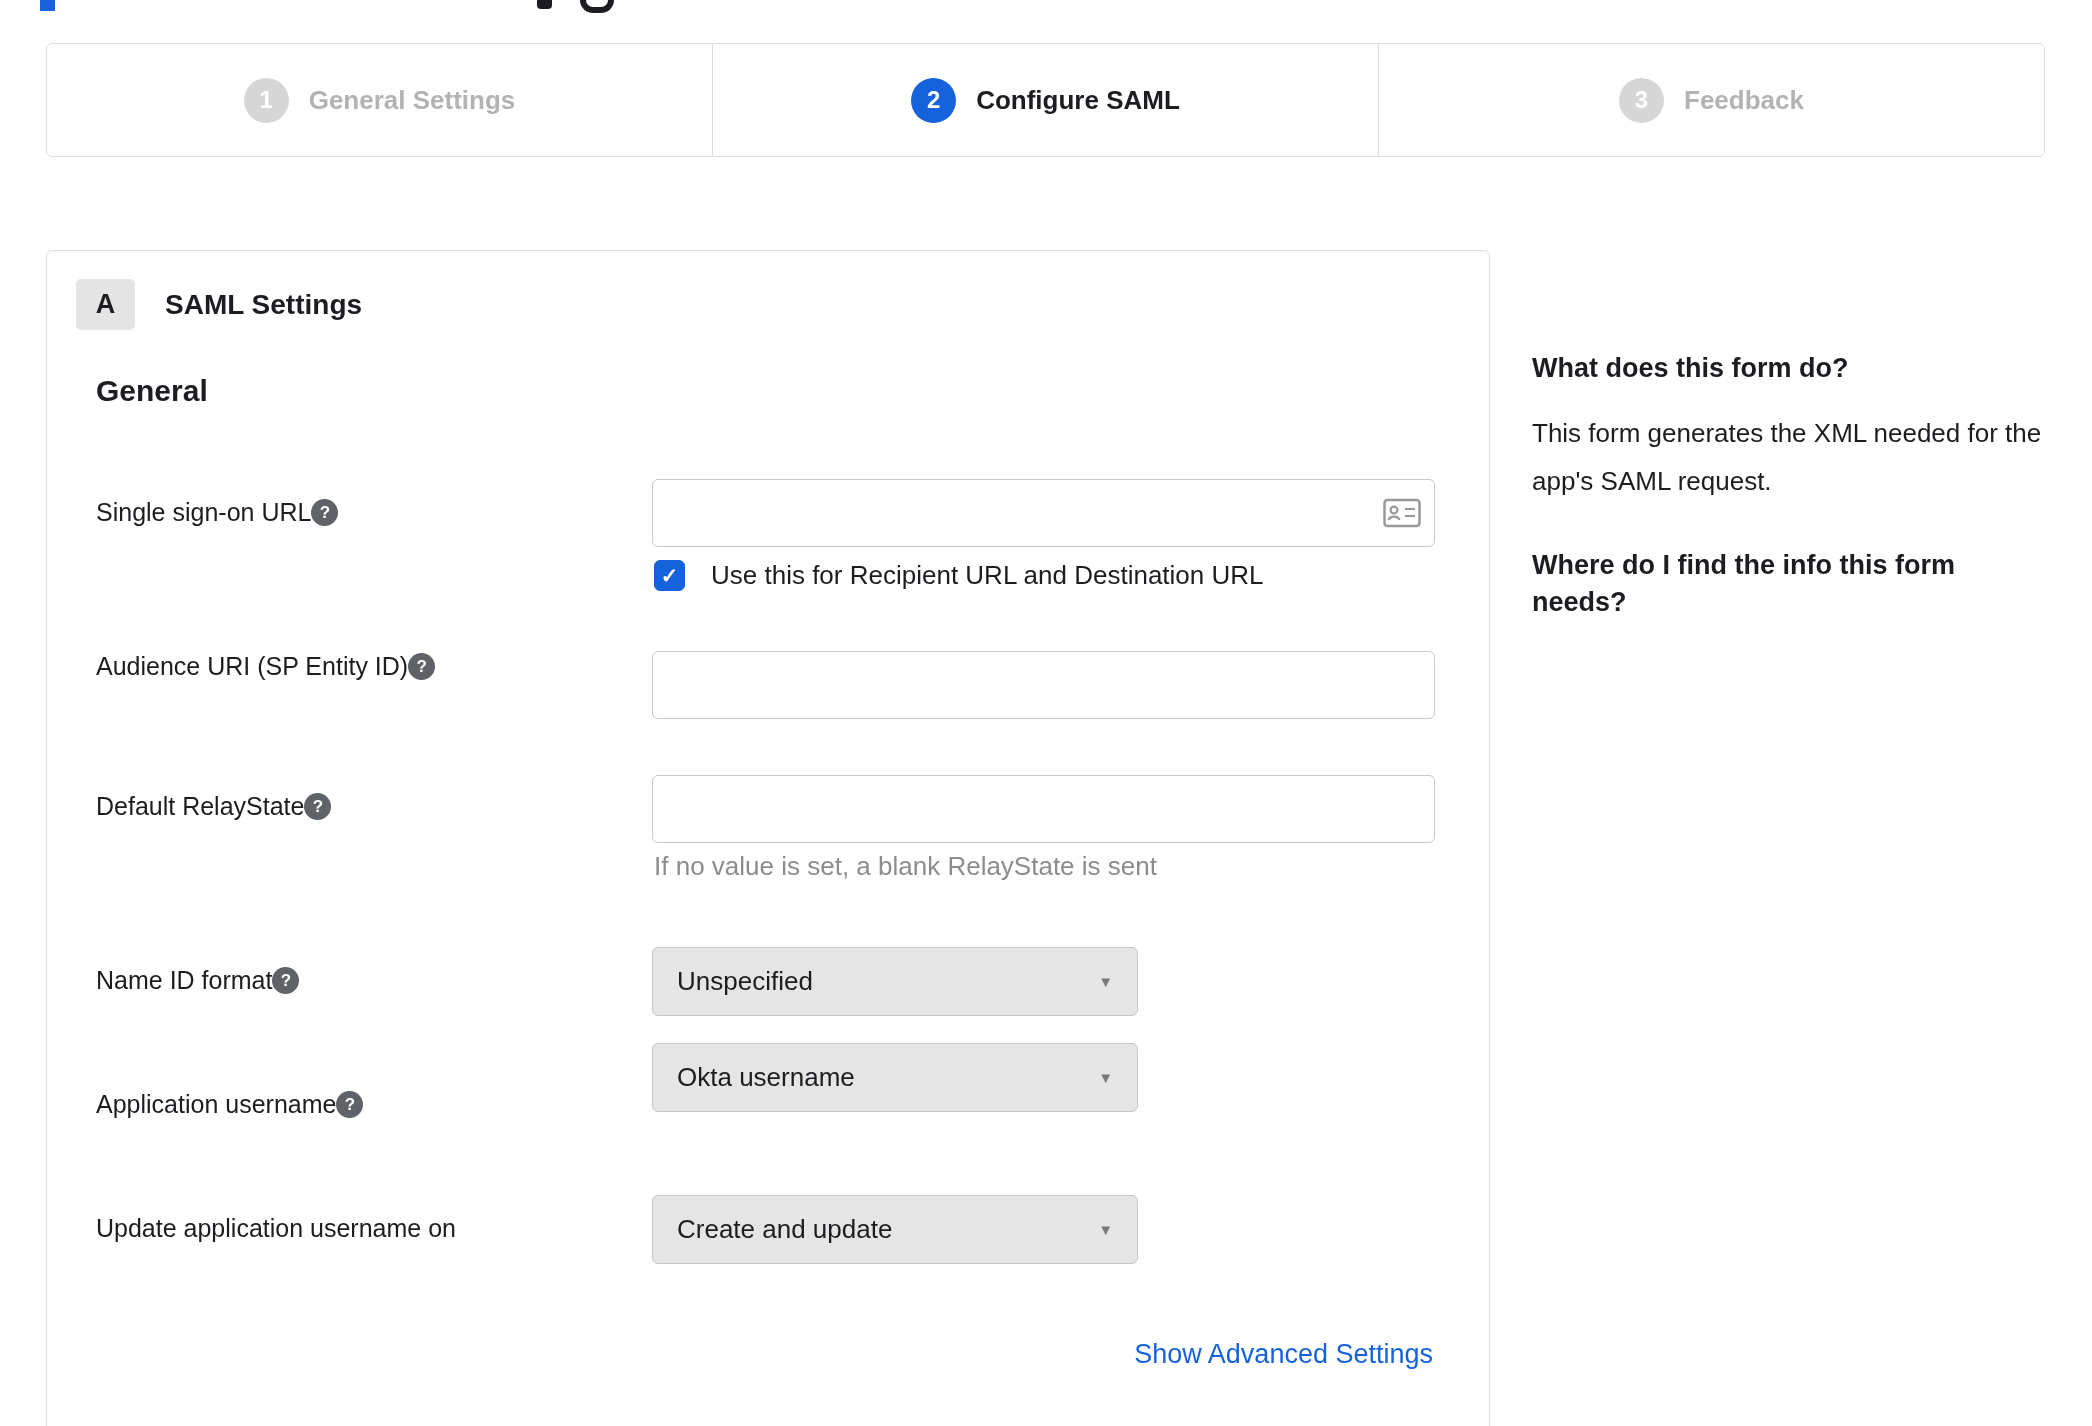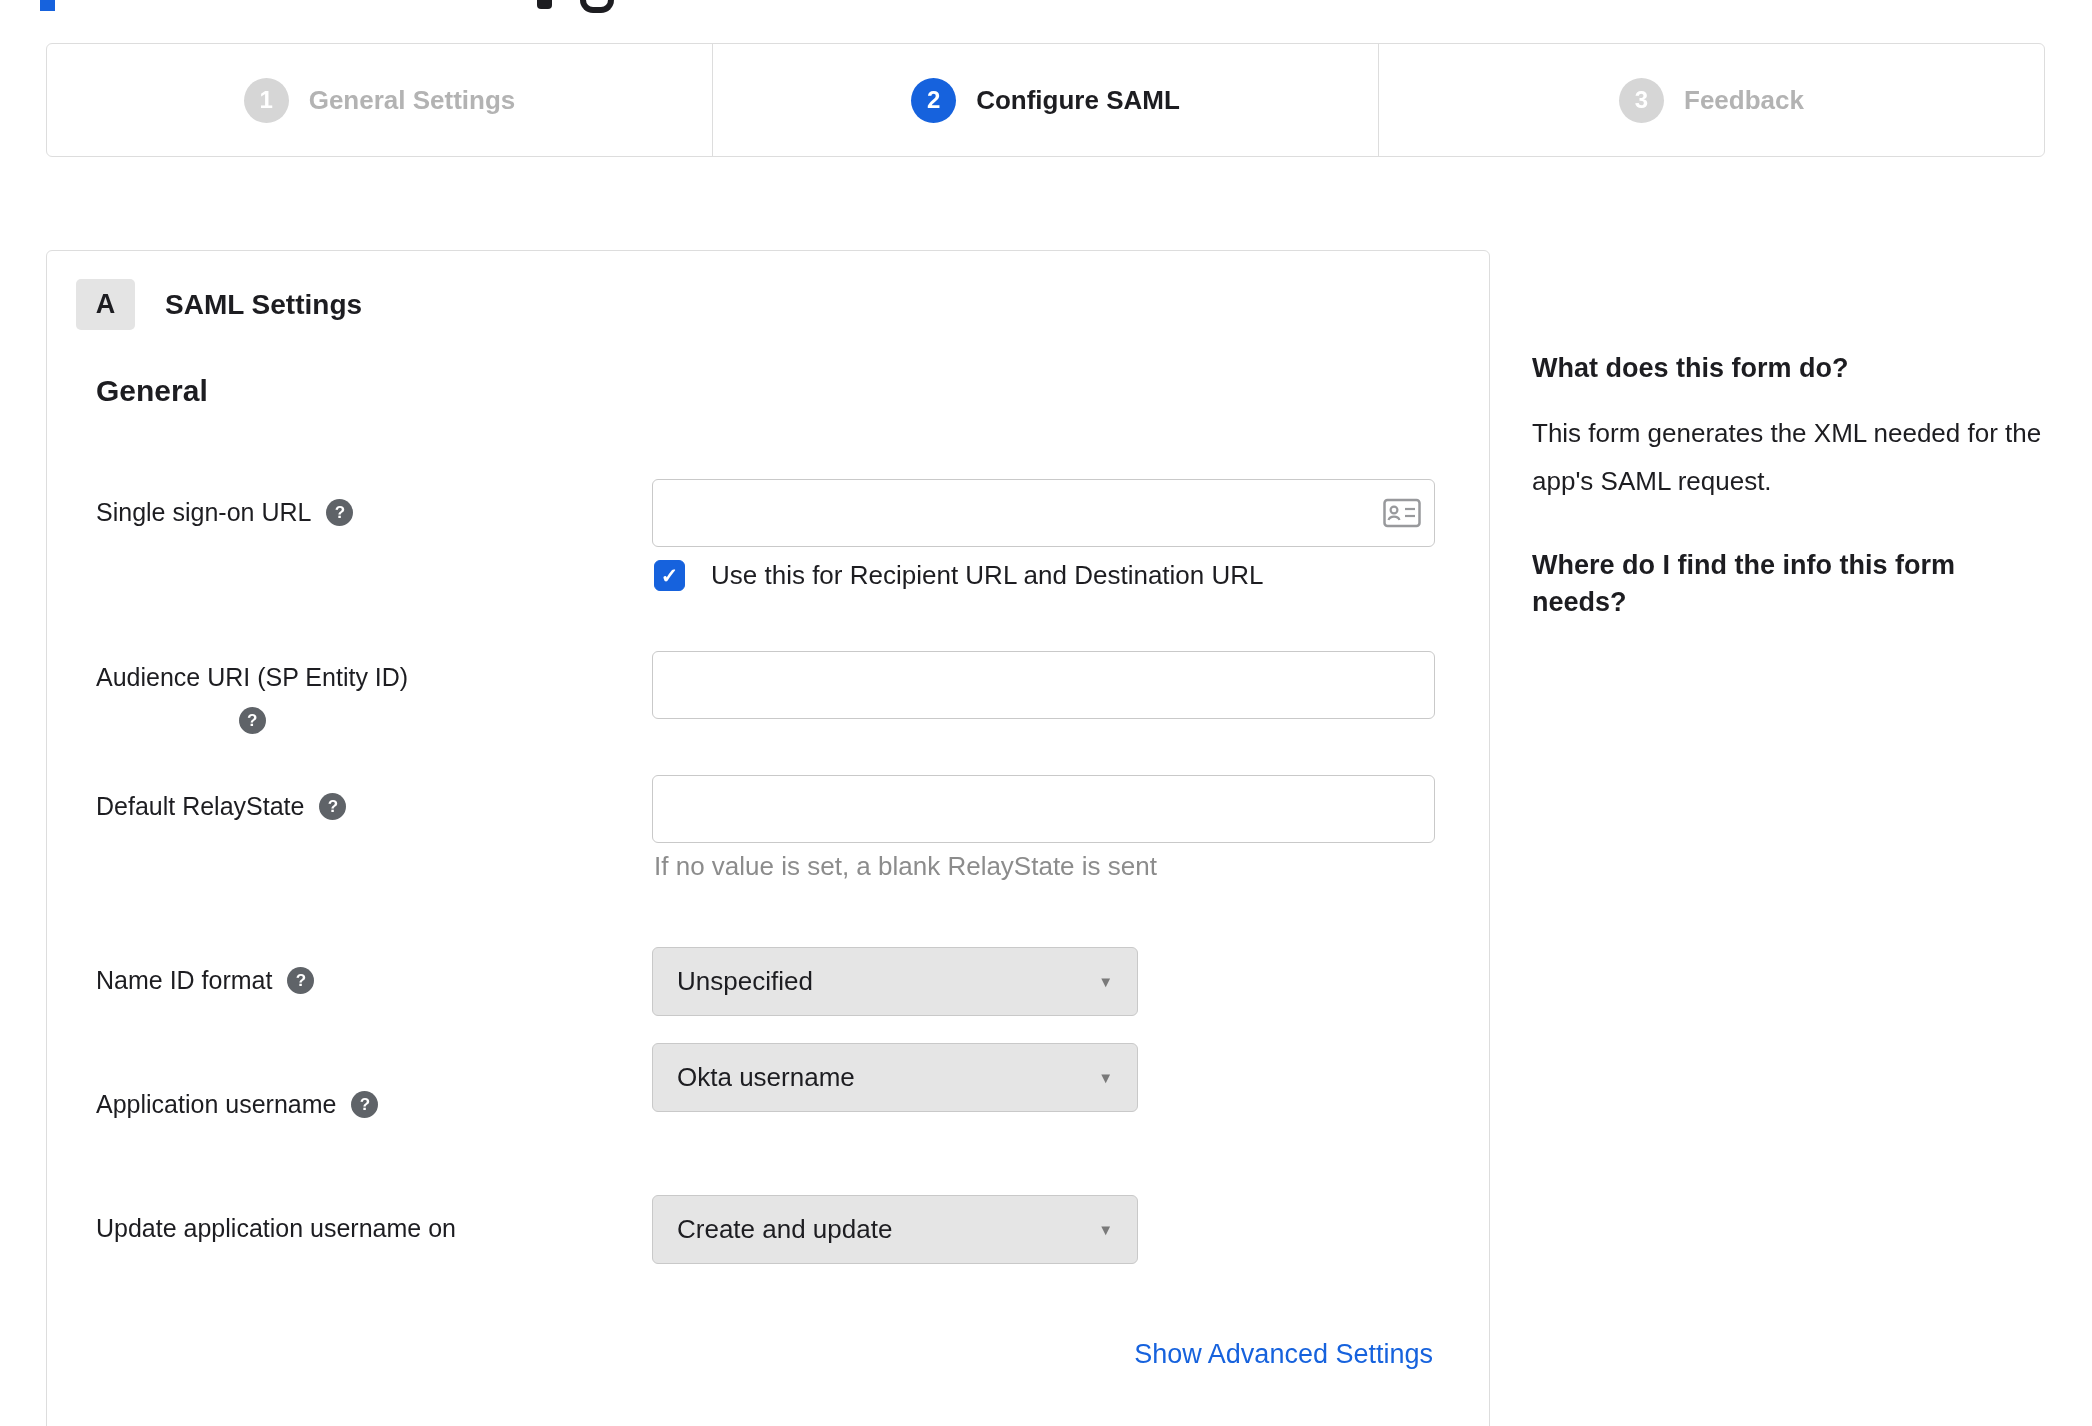--- a/index.html
+++ b/index.html
@@ -49,21 +49,21 @@
   .section-badge {
     width:59px; height:51px; background:#e4e4e4; border-radius:5px;
     display:flex; align-items:center; justify-content:center;
     font-size:27px; font-weight:bold; color:#1d1d21;
   }
   .section-title { font-size:28px; font-weight:bold; }
   .group-title { position:absolute; left:49px; top:123px; font-size:30px; font-weight:bold; }
 
   .field-label {
     position:absolute; left:49px;
-    display:flex; align-items:center; gap:15px;
+    display:flex; align-items:center; 
     font-size:25px; color:#1d1d21; white-space:nowrap;
   }
   .help-icon {
     width:27px; height:27px; border-radius:50%; background:#5f6368;
     color:#ffffff; font-size:17px; font-weight:bold;
     display:flex; align-items:center; justify-content:center;
     cursor:pointer; flex:0 0 auto;
   }
 
   .text-input {
@@ -91,21 +91,21 @@
   .select {
     position:absolute; left:605px; width:486px; height:69px;
     border:1px solid #c9c9c9; border-radius:6px; background:#e5e5e5;
     display:flex; align-items:center; justify-content:space-between;
     padding:0 24px; font-size:26px; color:#1d1d21; cursor:pointer;
   }
   .caret { color:#7a7a7a; font-size:15px; }
 
   .row-sso-label     { top:247px; }
   .row-sso-input     { top:228px; }
-  .row-aud-label     { top:412px;flex-direction:column; }
+  .row-aud-label     { top:401px; }
   .row-aud-input     { top:400px; }
   .row-relay-label   { top:541px; }
   .row-relay-input   { top:524px; }
   .row-nameid-label  { top:715px; }
   .row-nameid-select { top:696px; }
   .row-appuser-label { top:839px; }
   .row-appuser-select{ top:792px;gap:36px; }
   .row-update-label  { top:963px; }
   .row-update-select { top:944px; }
 

